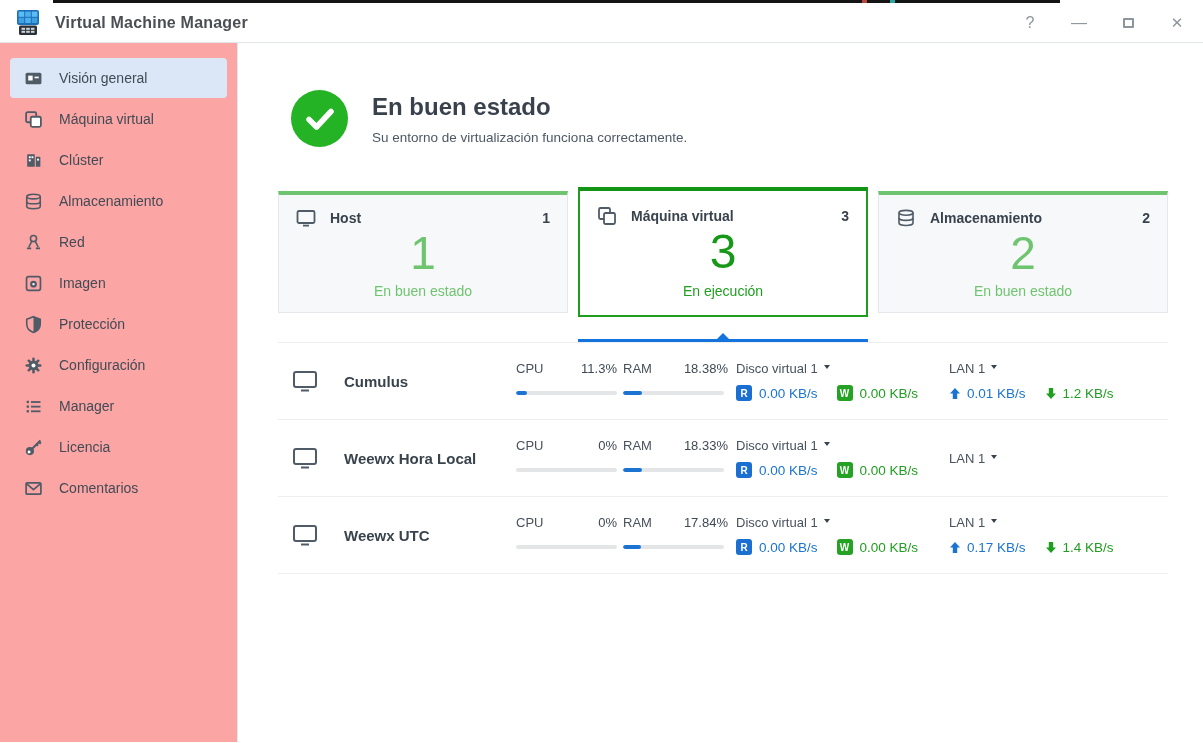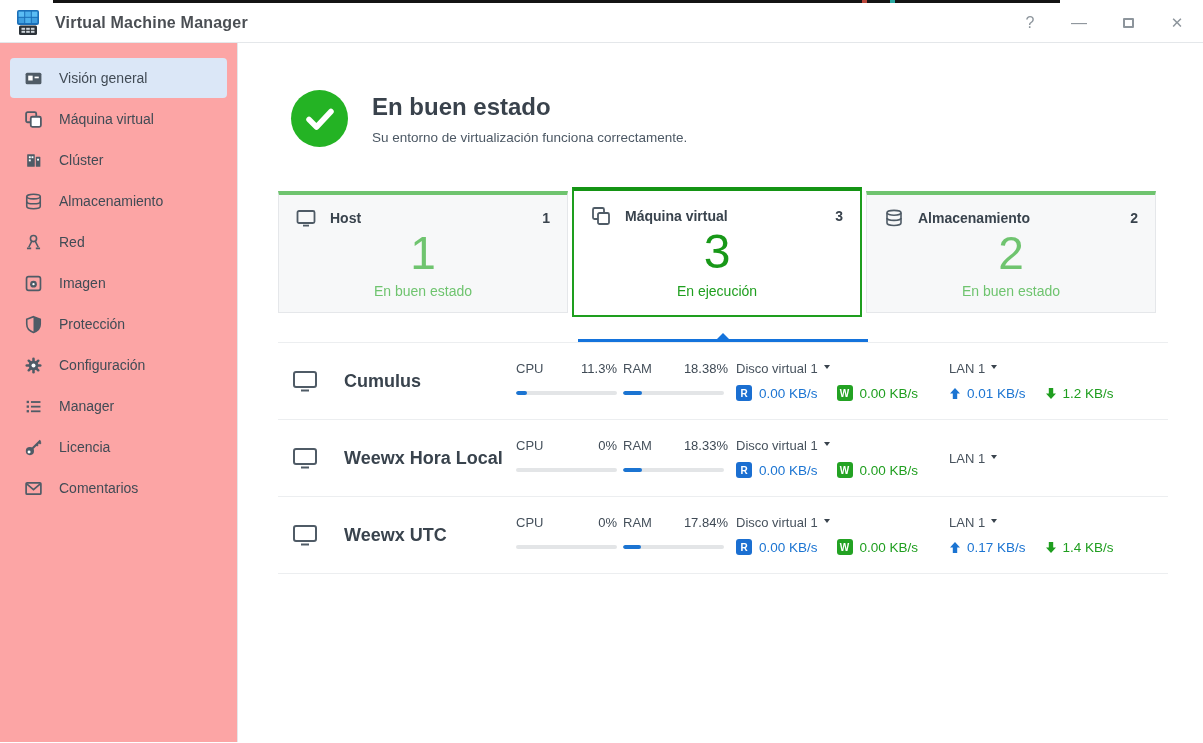--- a/index.html
+++ b/index.html
@@ -35,21 +35,21 @@
   .main { flex:1; padding-left:40px; position:relative; }
 
   
   .status { display:flex; align-items:center; margin-top:47px; margin-left:13px; }
   .status-check { width:57px; height:57px; border-radius:50%; background:#24b324; display:flex; align-items:center; justify-content:center; flex:none; }
   .status-text { margin-left:24px; }
   .status-title { font-size:24px; font-weight:bold; color:#39424c; }
   .status-sub { font-size:13.5px; color:#4c5864; margin-top:9px; }
 
   
-  .cards { display:flex; gap:4px; margin-top:44px; align-items:flex-start; width:890px; }
+  .cards { display:flex; gap:10px; margin-top:44px; align-items:flex-start; width:890px; }
   .card { width:290px; height:122px; background:#f7f8f9; border:1px solid #e5e7ea; border-top:4px solid #6fc46f; cursor:pointer; }
   .card.selected { height:130px; margin-top:-4px; background:#fff; border:2px solid #1e9e1e; border-top:4px solid #149414; }
   .card-head { display:flex; align-items:center; padding:13px 17px 0 17px; }
   .card.selected .card-head { padding-top:15px; }
   .card-head svg { width:20px; height:20px; margin-right:14px; flex:none; }
   .card-title { font-weight:bold; font-size:14px; color:#39434d; flex:1; }
   .card-count { font-weight:bold; font-size:14px; color:#39434d; }
   .card-number { text-align:center; font-size:46px; line-height:1; margin-top:2px; color:#6fc46f; }
   .card.selected .card-number { color:#189818; font-size:48px; }
   .card-state { text-align:center; font-size:14px; color:#6fc46f; margin-top:7px; }
@@ -57,21 +57,21 @@
 
   
   .list-divider { width:890px; margin-top:25px; border-bottom:1px solid #eceef0; position:relative; height:0; }
   .tab-indicator { position:absolute; left:300px; top:-3px; width:290px; height:3px; background:#1473dc; }
   .tab-indicator::before { content:""; position:absolute; left:50%; transform:translateX(-50%); top:-6px;
     border-left:6px solid transparent; border-right:6px solid transparent; border-bottom:6px solid #1473dc; }
 
   
   .vm-row { display:flex; align-items:center; width:890px; height:77px; border-bottom:1px solid #eceef0; }
   .vm-icon { margin-left:14px; width:26px; flex:none; display:flex; }
-  .vm-name { margin-left:26px; width:160px; font-weight:bold; font-size:18px; color:#39434d; }
+  .vm-name { margin-left:26px; width:160px; font-weight:bold; font-size:15px; color:#39434d; }
   .cell { display:flex; flex-direction:column; }
   .cell-top { height:16px; font-size:13px; color:#47525d; display:flex; align-items:center; }
   .cell-bottom { height:18px; margin-top:8px; display:flex; align-items:center; }
   .stat { width:101px; margin-left:12px; }
   .stat.ram { margin-left:6px; }
   .stat .cell-top { justify-content:space-between;gap:32px; }
   .stat-value { color:#3f4a55; }
   .bar { width:100%; height:4px; border-radius:2px; background:#e3e5e7; overflow:hidden; }
   .bar-fill { height:100%; background:#1b74d2; border-radius:2px; width:0; }
   .disk { margin-left:12px; width:201px; }

